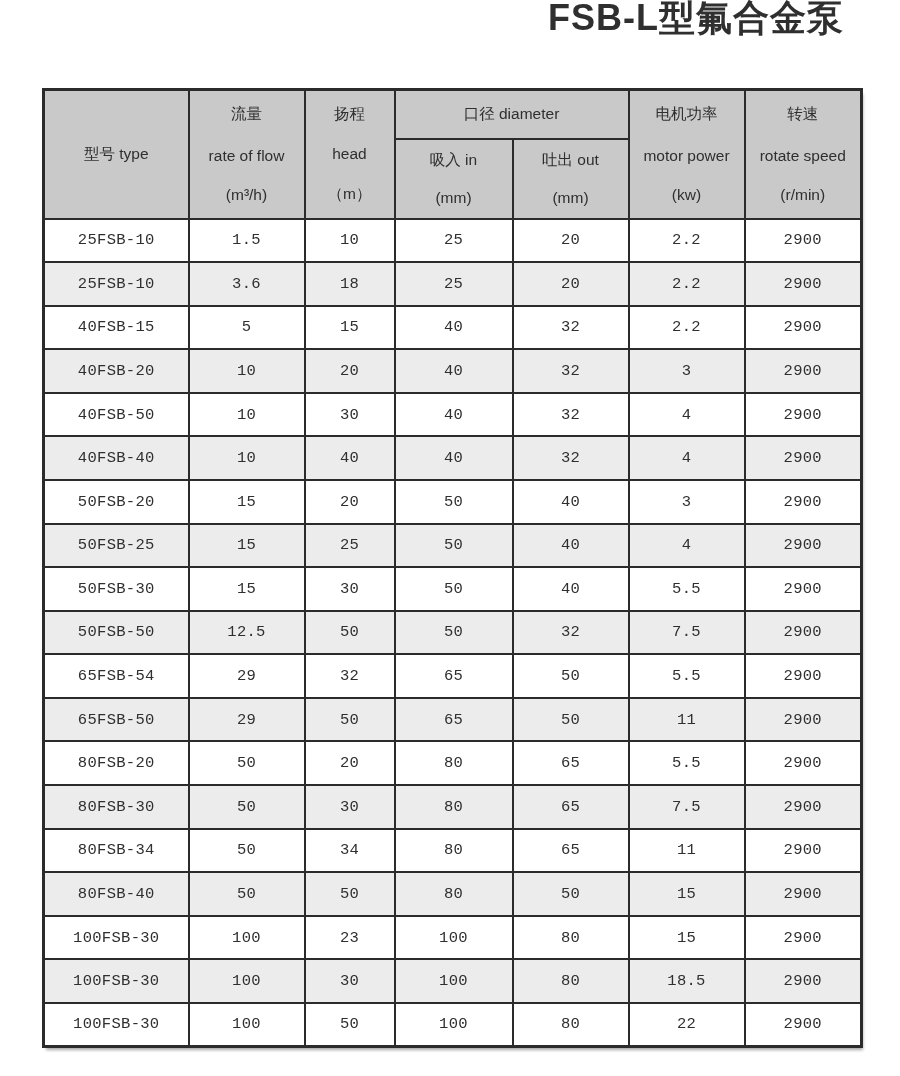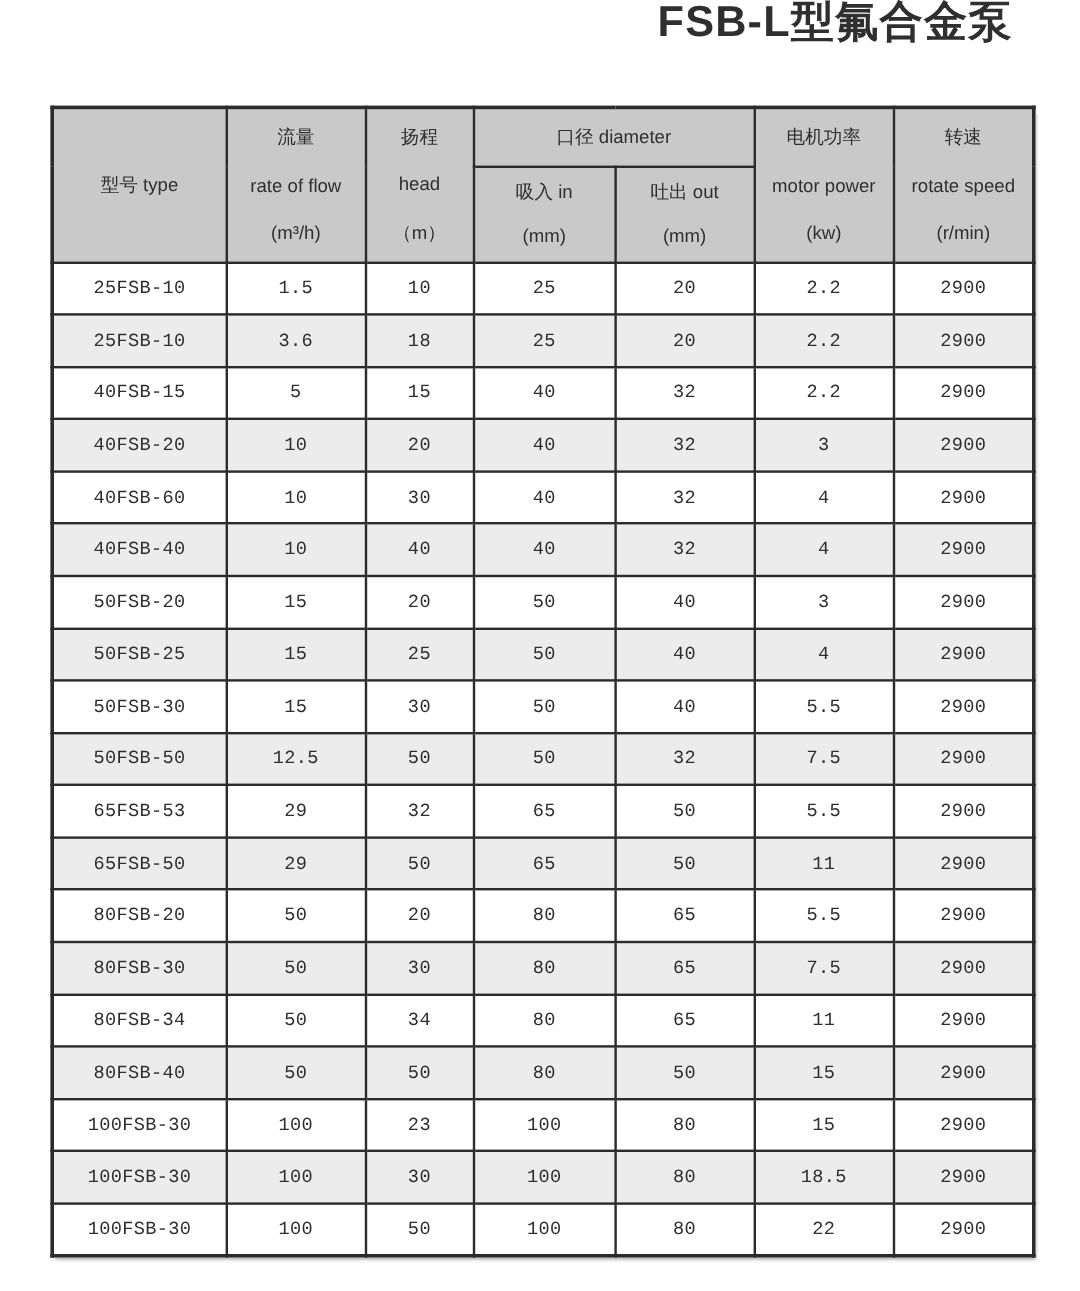--- a/index.html
+++ b/index.html
@@ -203,21 +203,21 @@
         <tr class="alt">
           <td>40FSB-20</td>
           <td>10</td>
           <td>20</td>
           <td>40</td>
           <td>32</td>
           <td>3</td>
           <td>2900</td>
         </tr>
         <tr>
-          <td>40FSB-60</td>
+          <td>40FSB-50</td>
           <td>10</td>
           <td>30</td>
           <td>40</td>
           <td>32</td>
           <td>4</td>
           <td>2900</td>
         </tr>
         <tr class="alt">
           <td>40FSB-40</td>
           <td>10</td>
@@ -257,21 +257,21 @@
         <tr class="alt">
           <td>50FSB-50</td>
           <td>12.5</td>
           <td>50</td>
           <td>50</td>
           <td>32</td>
           <td>7.5</td>
           <td>2900</td>
         </tr>
         <tr>
-          <td>65FSB-53</td>
+          <td>65FSB-54</td>
           <td>29</td>
           <td>32</td>
           <td>65</td>
           <td>50</td>
           <td>5.5</td>
           <td>2900</td>
         </tr>
         <tr class="alt">
           <td>65FSB-50</td>
           <td>29</td>

